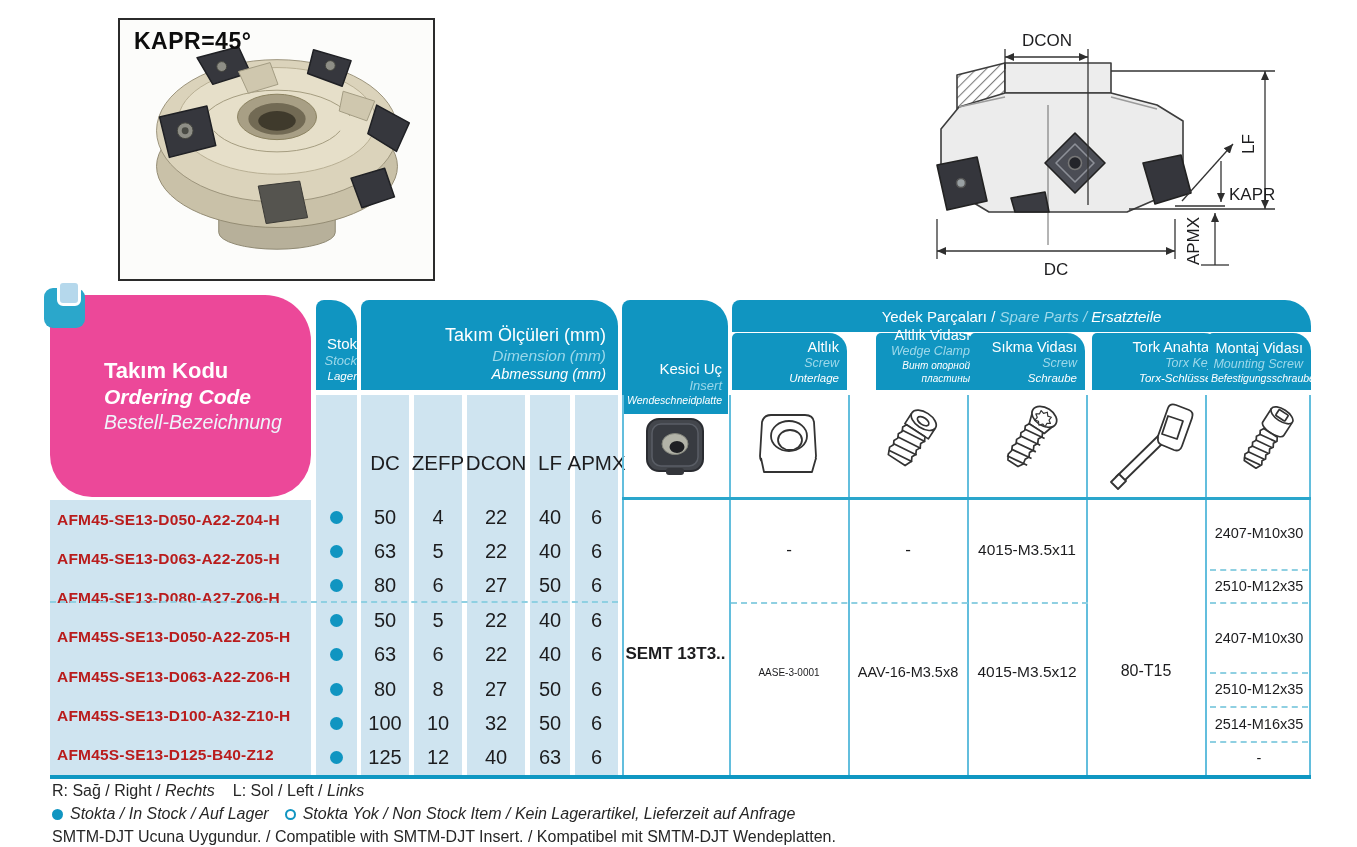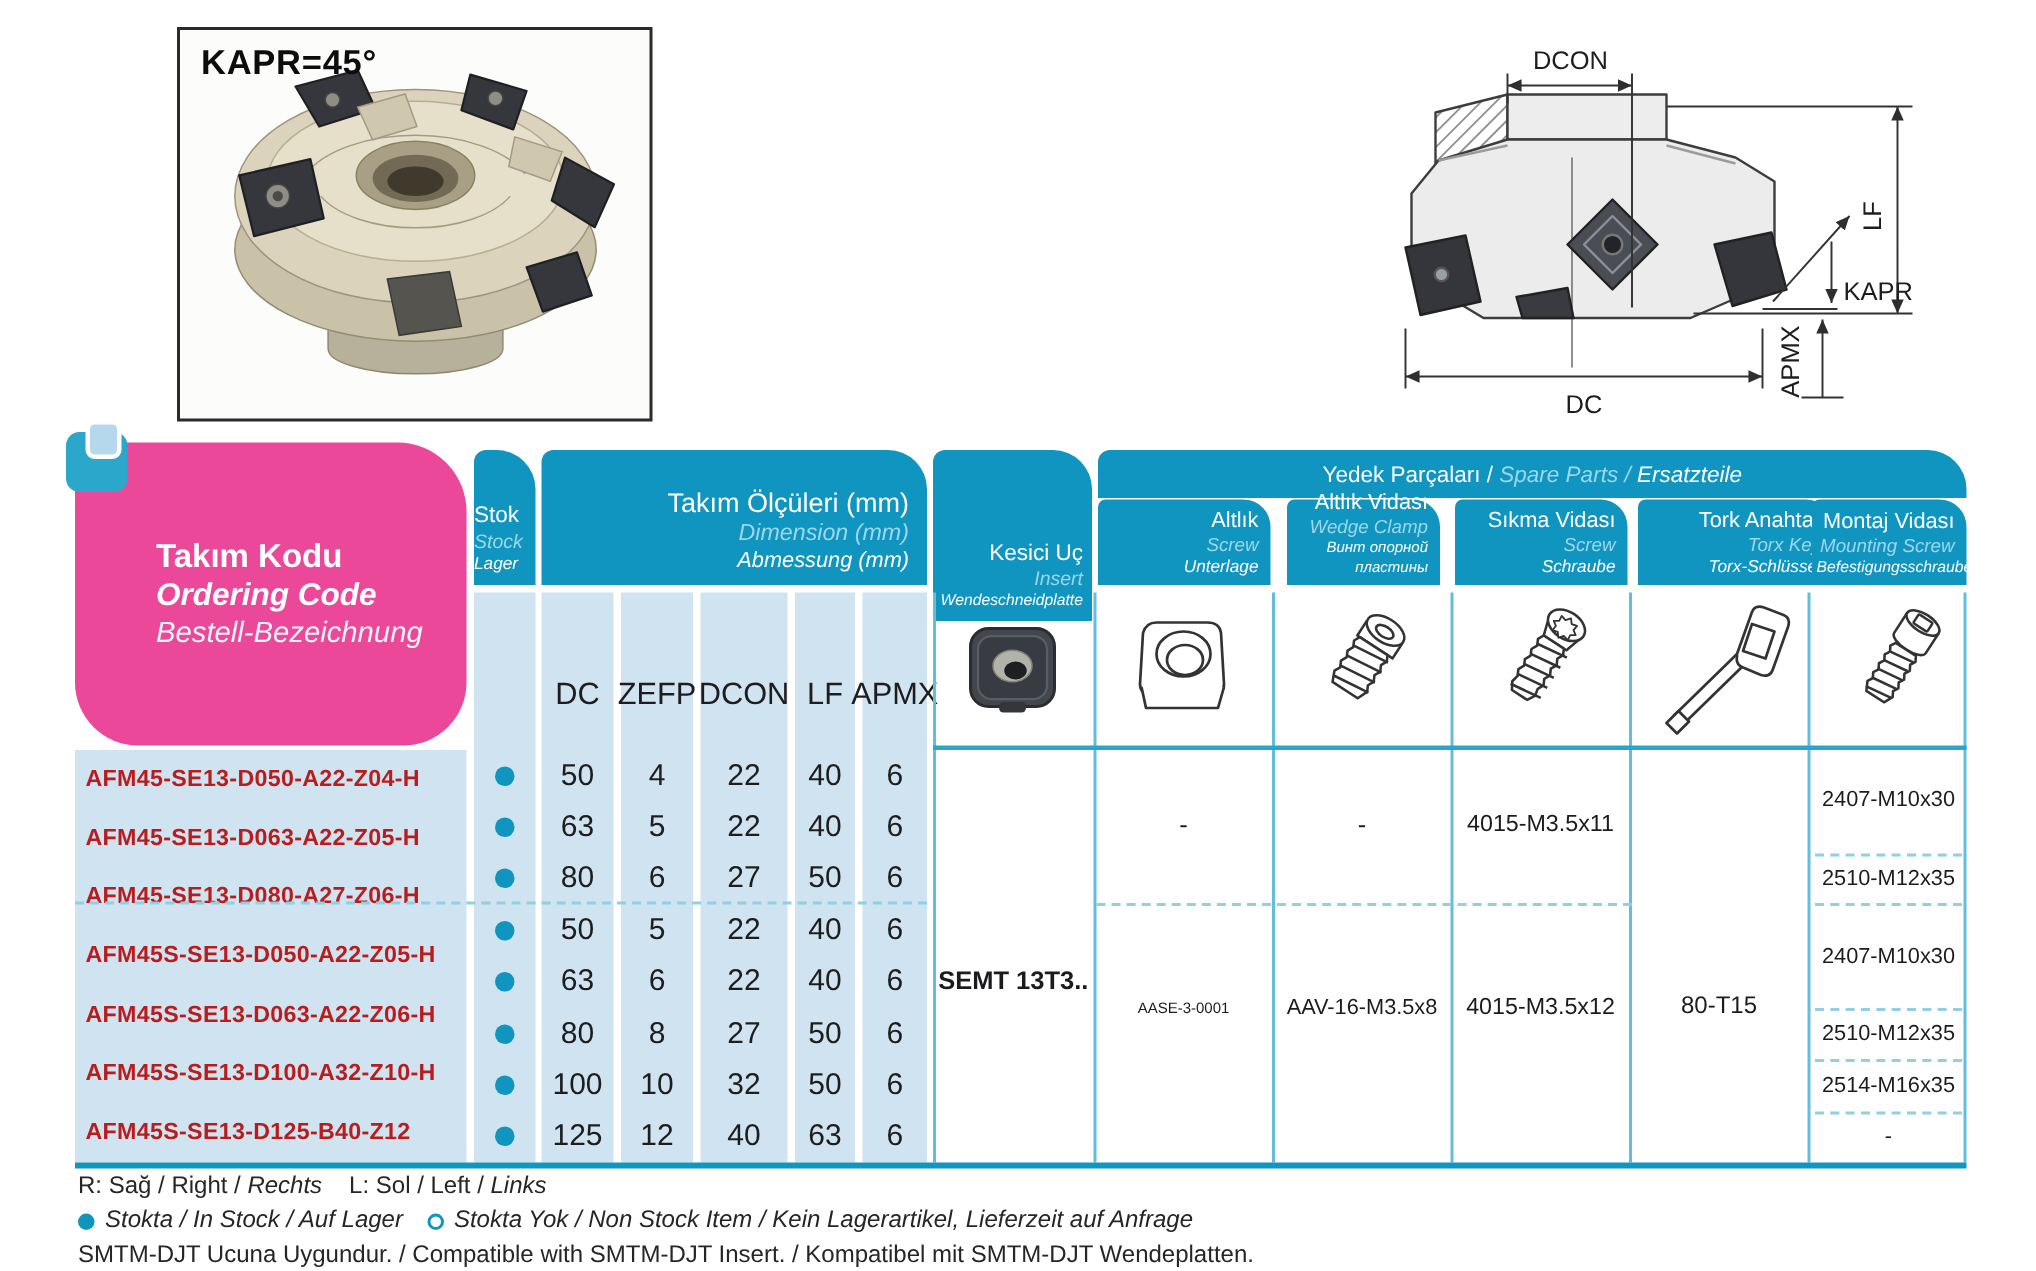--- a/index.html
+++ b/index.html
@@ -23,30 +23,30 @@
   .tabcyan{left:44px;top:288px;width:41px;height:40px;background:#2ba7cb;border-radius:9px;z-index:3}
   .tablight{left:57px;top:280px;width:24px;height:26px;background:#b5d8ec;border:3px solid #fff;border-radius:6px;z-index:4}
 
   #navybox{left:50px;top:295px;width:261px;height:202px;background:#ec4899;border-radius:10px 46px 42px 42px;z-index:2}
   #navybox .inner{position:absolute;left:54px;top:62px;color:#fff;white-space:nowrap}
   .tk{font-size:22px;font-weight:bold;line-height:27px}
   .oc{font-size:21px;font-weight:bold;font-style:italic;line-height:26px}
   .bb{font-size:19.5px;font-style:italic;line-height:25px;color:#eef4fb}
 
   .hbox{background:#1095c1;color:#fff;border-radius:8px 26px 0 0;display:flex;flex-direction:column;justify-content:flex-end;padding:0 8px 7px 4px}
-  #h-stok{left:316px;top:300px;width:41px;height:90px;align-items:flex-start;padding:0 0 7px 0;text-align:center}
+  #h-stok{left:316px;top:300px;width:41px;height:90px;align-items:flex-end;padding:0 0 7px 0;text-align:center}
   #h-dim{left:361px;top:300px;width:257px;height:90px;text-align:right;padding-right:12px}
   #h-ins{left:622px;top:300px;width:106px;height:114px;text-align:right;padding-right:6px}
   #h-yedek{left:732px;top:300px;width:579px;height:30px;border-radius:8px 26px 0 0;flex-direction:row;justify-content:center;align-items:center;padding:16px}
   #h-yedek span{font-size:15px;white-space:pre}
   #h-yedek .yp-en{font-style:italic;color:#9cd8ea}
   #h-yedek .yp-de{font-style:italic}
   .h3{top:333px;height:57px;border-radius:5px 18px 0 0;text-align:right;padding:0 8px 5px 3px}
   #h-altlik{left:732px;width:115px}
-  #h-avidasi{left:858px;width:102px}
+  #h-avidasi{left:876px;width:102px}
   #h-sikma{left:970px;width:115px}
   #h-tork{left:1092px;width:130px}
   #h-montaj{left:1208px;width:103px}
 
   .trl-lg{font-size:18px;line-height:22px}
   .enl-lg{font-size:15.5px;font-style:italic;color:#9cd8ea;line-height:19px}
   .del-lg{font-size:14.5px;font-style:italic;line-height:18px}
   .trl-md{font-size:15px;line-height:18px}
   .enl-md{font-size:13px;font-style:italic;color:#9cd8ea;line-height:16px}
   .del-md{font-size:11.5px;font-style:italic;line-height:14px}

